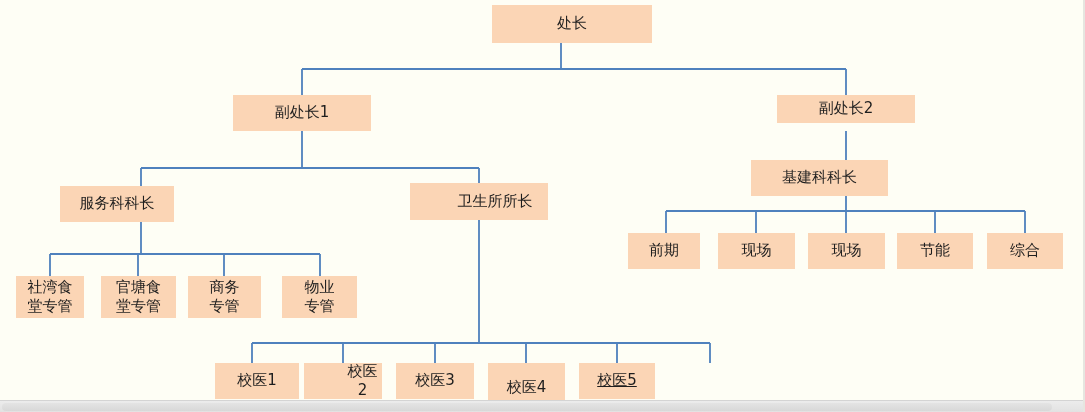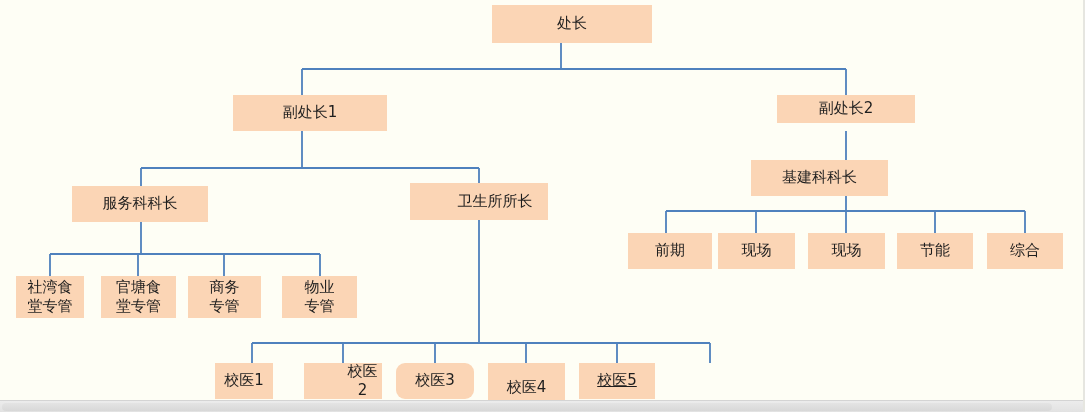--- a/index.html
+++ b/index.html
@@ -60,45 +60,45 @@
     <path d="M561 43 V69 M302 69 H846 M302 69 V95 M846 69 V95
              M302 131 V168 M141 168 H479 M141 168 V186 M479 168 V183
              M846 131 V160
              M141 222 V254 M50 254 H320 M50 254 V276 M138 254 V276 M224 254 V276 M320 254 V276
              M479 220 V343 M252 343 H710 M252 343 V363 M343 343 V363 M435 343 V363 M526 343 V363 M617 343 V363 M710 343 V363
              M846 196 V211 M666 211 H1025 M666 211 V233 M756 211 V233 M846 211 V233 M935 211 V233 M1025 211 V233" fill="none" stroke="#4f81bd" stroke-width="1.8"></path>
   </svg>
 
   <div class="node" style="left:492px; top:5px;  width:160px; height:38px;">处长</div>
 
-  <div class="node" style="left:233px; top:95px; width:154px; height:36px;">副处长1</div>
+  <div class="node" style="left:233px; top:95px; width:138px; height:36px;">副处长1</div>
   <div class="node" style="left:777px; top:95px; width:138px; height:28px;">副处长2</div>
 
-  <div class="node" style="left:72px;  top:186px; width:136px; height:36px;">服务科科长</div>
+  <div class="node" style="left:60px;  top:186px; width:114px; height:36px;">服务科科长</div>
   <div class="node" style="left:410px; top:183px; width:138px; height:37px;padding-left:32px;">卫生所所长</div>
   <div class="node" style="left:751px; top:160px; width:137px; height:36px;">基建科科长</div>
 
   <div class="node" style="left:16px;  top:276px; width:68px; height:42px;">社湾食
 堂专管</div>
   <div class="node" style="left:101px; top:276px; width:75px; height:42px;">官塘食
 堂专管</div>
   <div class="node" style="left:188px; top:276px; width:73px; height:42px;">商务
 专管</div>
   <div class="node" style="left:282px; top:276px; width:75px; height:42px;">物业
 专管</div>
 
-  <div class="node" style="left:628px; top:233px; width:84px; height:36px;">前期</div>
+  <div class="node" style="left:628px; top:233px; width:72px; height:36px;">前期</div>
   <div class="node" style="left:718px; top:233px; width:77px; height:36px;">现场</div>
   <div class="node" style="left:808px; top:233px; width:77px; height:36px;">现场</div>
   <div class="node" style="left:897px; top:233px; width:76px; height:36px;">节能</div>
   <div class="node" style="left:987px; top:233px; width:76px; height:36px;">综合</div>
 
-  <div class="node" style="left:215px; top:363px; width:58px; height:36px;">校医1</div>
+  <div class="node" style="left:215px; top:363px; width:84px; height:36px;">校医1</div>
   <div class="node" style="left:304px; top:363px; width:78px; height:36px;padding-left:39px;">校医2</div>
-  <div class="node" style="left:396px; top:363px; width:78px; height:36px;border-radius:9px;">校医3</div>
+  <div class="node" style="left:396px; top:363px; width:78px; height:36px;">校医3</div>
   <div class="node" style="left:488px; top:363px; width:77px; height:49px;">校医4</div>
   <div class="node" style="left:579px; top:363px; width:76px; height:36px;text-decoration:underline;">校医5</div>
 
   <div id="hscrollbar">
     <div class="thumb"></div>
   </div>
 
 </div>
 
 </body></html>

